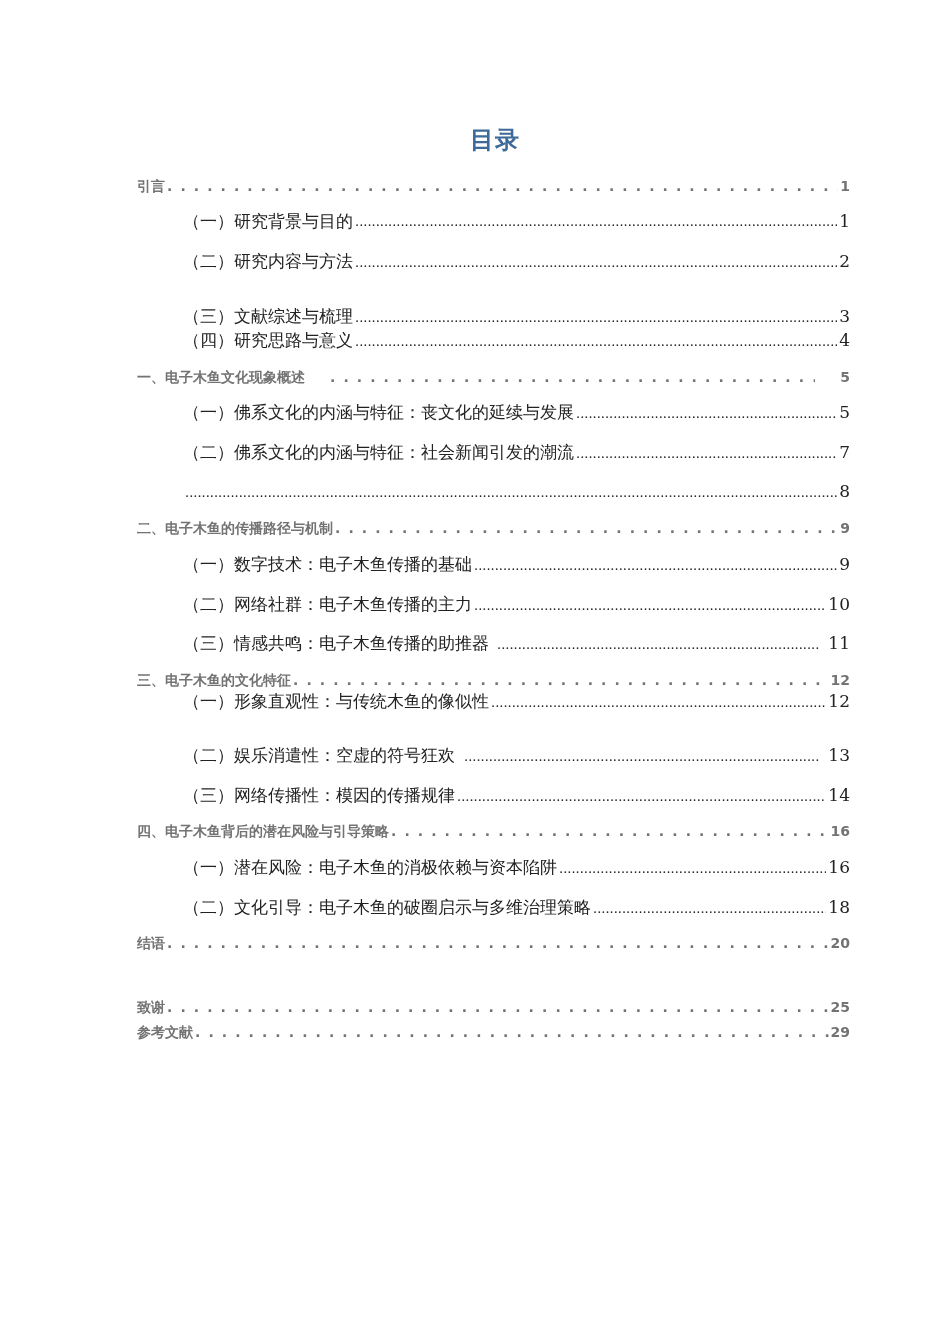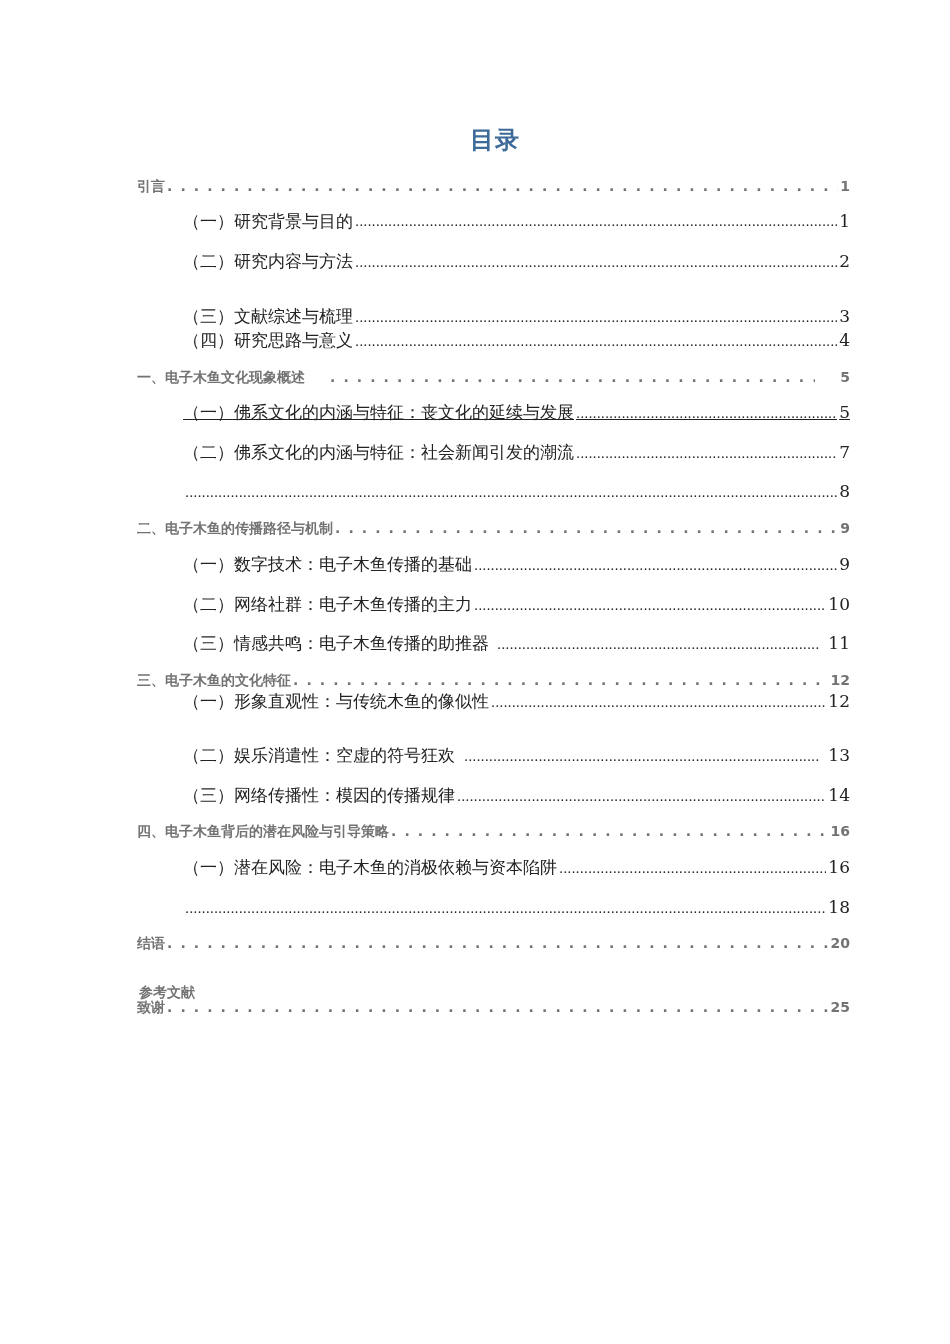--- a/index.html
+++ b/index.html
@@ -64,21 +64,21 @@
       <div class="row l2" style="top: 327px;">
         <span class="label">（四）研究思路与意义</span>
         <span class="leader"></span>
         <span class="page-num">4</span>
       </div>
       <div class="row l1" style="top: 364px; gap: 23px;">
         <span class="label">一、电子木鱼文化现象概述</span>
         <span class="leader"></span>
         <span class="page-num">5</span>
       </div>
-      <div class="row l2" style="top: 399px; text-decoration: underline;">
+      <div class="row l2" style="top: 399px;">
         <span class="label">（一）佛系文化的内涵与特征：丧文化的延续与发展</span>
         <span class="leader"></span>
         <span class="page-num">5</span>
       </div>
       <div class="row l2" style="top: 439px;">
         <span class="label">（二）佛系文化的内涵与特征：社会新闻引发的潮流</span>
         <span class="leader"></span>
         <span class="page-num">7</span>
       </div>
       <div class="row l2" style="top: 478px;">
@@ -129,29 +129,30 @@
         <span class="label">四、电子木鱼背后的潜在风险与引导策略</span>
         <span class="leader"></span>
         <span class="page-num">16</span>
       </div>
       <div class="row l2" style="top: 854px;">
         <span class="label">（一）潜在风险：电子木鱼的消极依赖与资本陷阱</span>
         <span class="leader"></span>
         <span class="page-num">16</span>
       </div>
       <div class="row l2" style="top: 894px;">
+        <span class="label">（二）文化引导：电子木鱼的破圈启示与多维治理策略</span>
         <span class="leader"></span>
         <span class="page-num">18</span>
       </div>
       <div class="row l1" style="top: 930px;">
         <span class="label">结语</span>
         <span class="leader"></span>
         <span class="page-num">20</span>
       </div>
-      <div class="row l1" style="top: 979px; flex-direction: column;">
+      <div class="row l1" style="top: 1019px;">
         <span class="label">参考文献</span>
         <span class="leader"></span>
         <span class="page-num">29</span>
       </div>
       <div class="row l1" style="top: 994px;">
         <span class="label">致谢</span>
         <span class="leader"></span>
         <span class="page-num">25</span>
       </div>
     </div>

